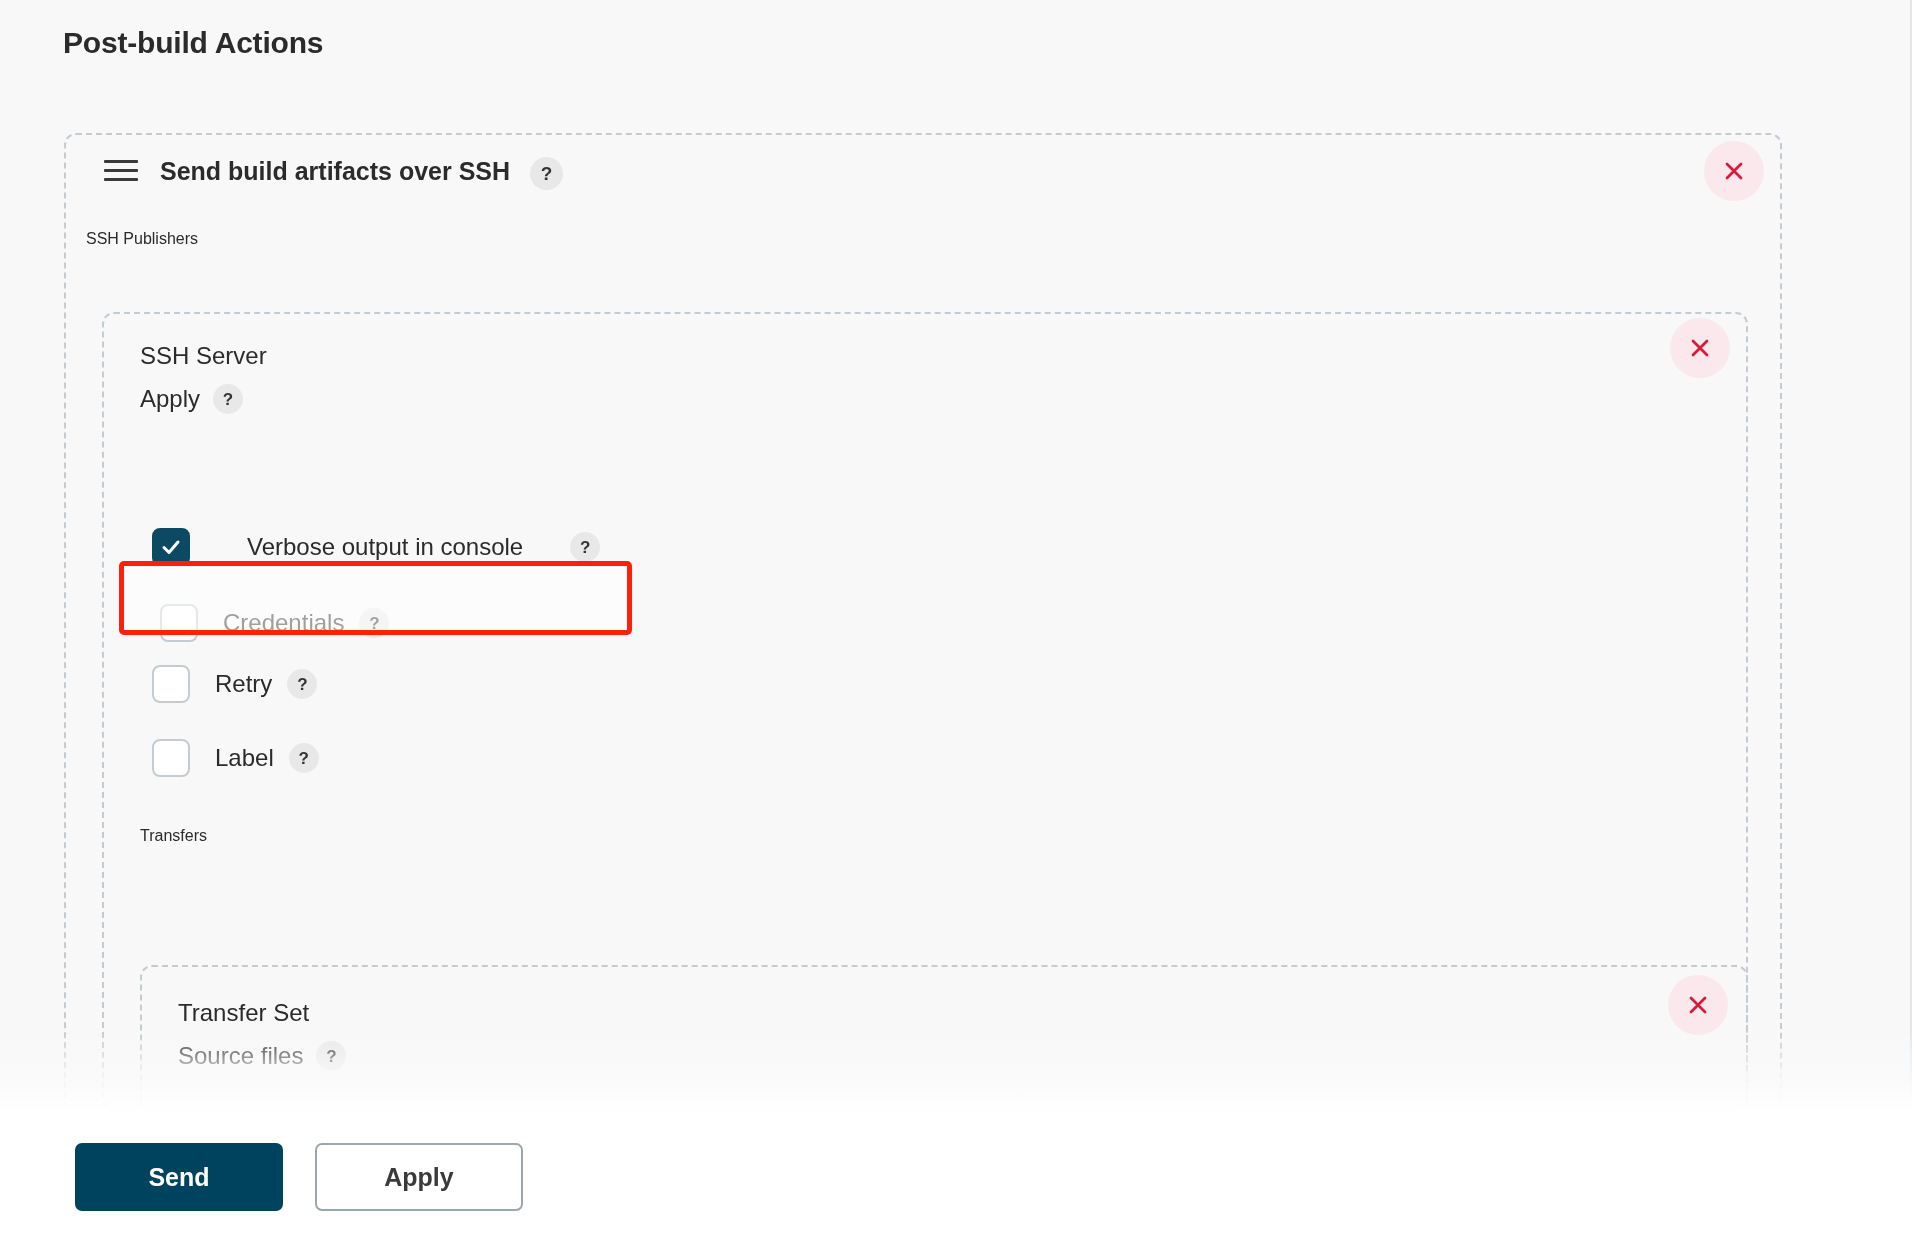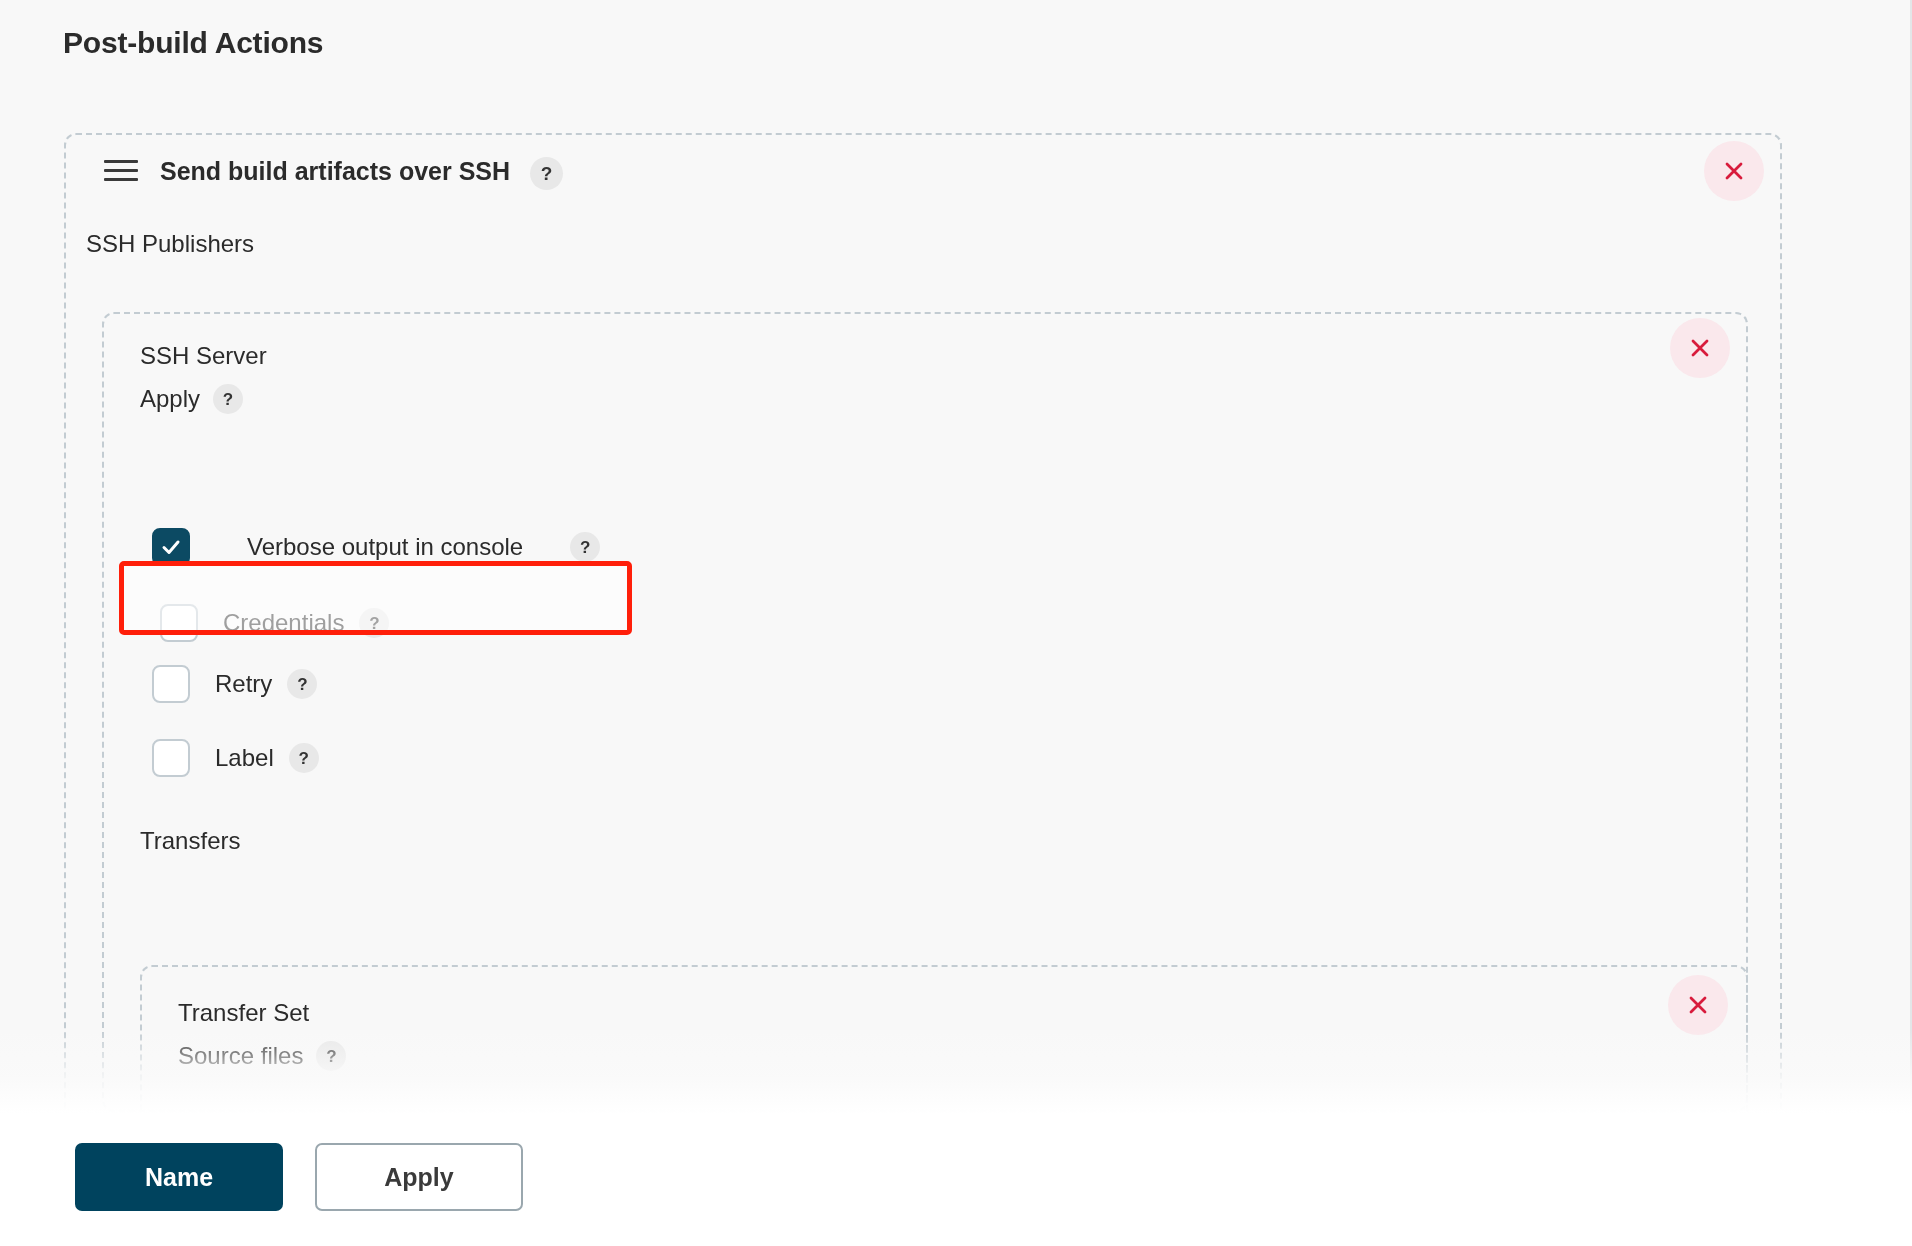--- a/index.html
+++ b/index.html
@@ -117,21 +117,21 @@
     align-items: center;
     justify-content: center;
     cursor: pointer;
     border: none;
   }
   .close-btn svg { width: 24px; height: 24px; }
 
   
   .section-label {
     position: absolute;
-    font-size: 24px;
+    font-size: 16px;
     color: #2b2b2b;
   }
 
   
   .inner-panel {
     position: absolute;
     left: 36px;
     top: 177px;
     width: 1646px;
     height: 800px;
@@ -383,17 +383,17 @@
       </div>
     </div>
 
     <div class="highlight-ring"></div>
 
     <div class="right-edge"></div>
     <div class="fade"></div>
   </div>
 
   <div class="footer">
-    <div class="btn btn-save">Name</div>
+    <div class="btn btn-save">Send</div>
     <div class="btn btn-apply">Apply</div>
   </div>
 
 </div>
 
 </body></html>

